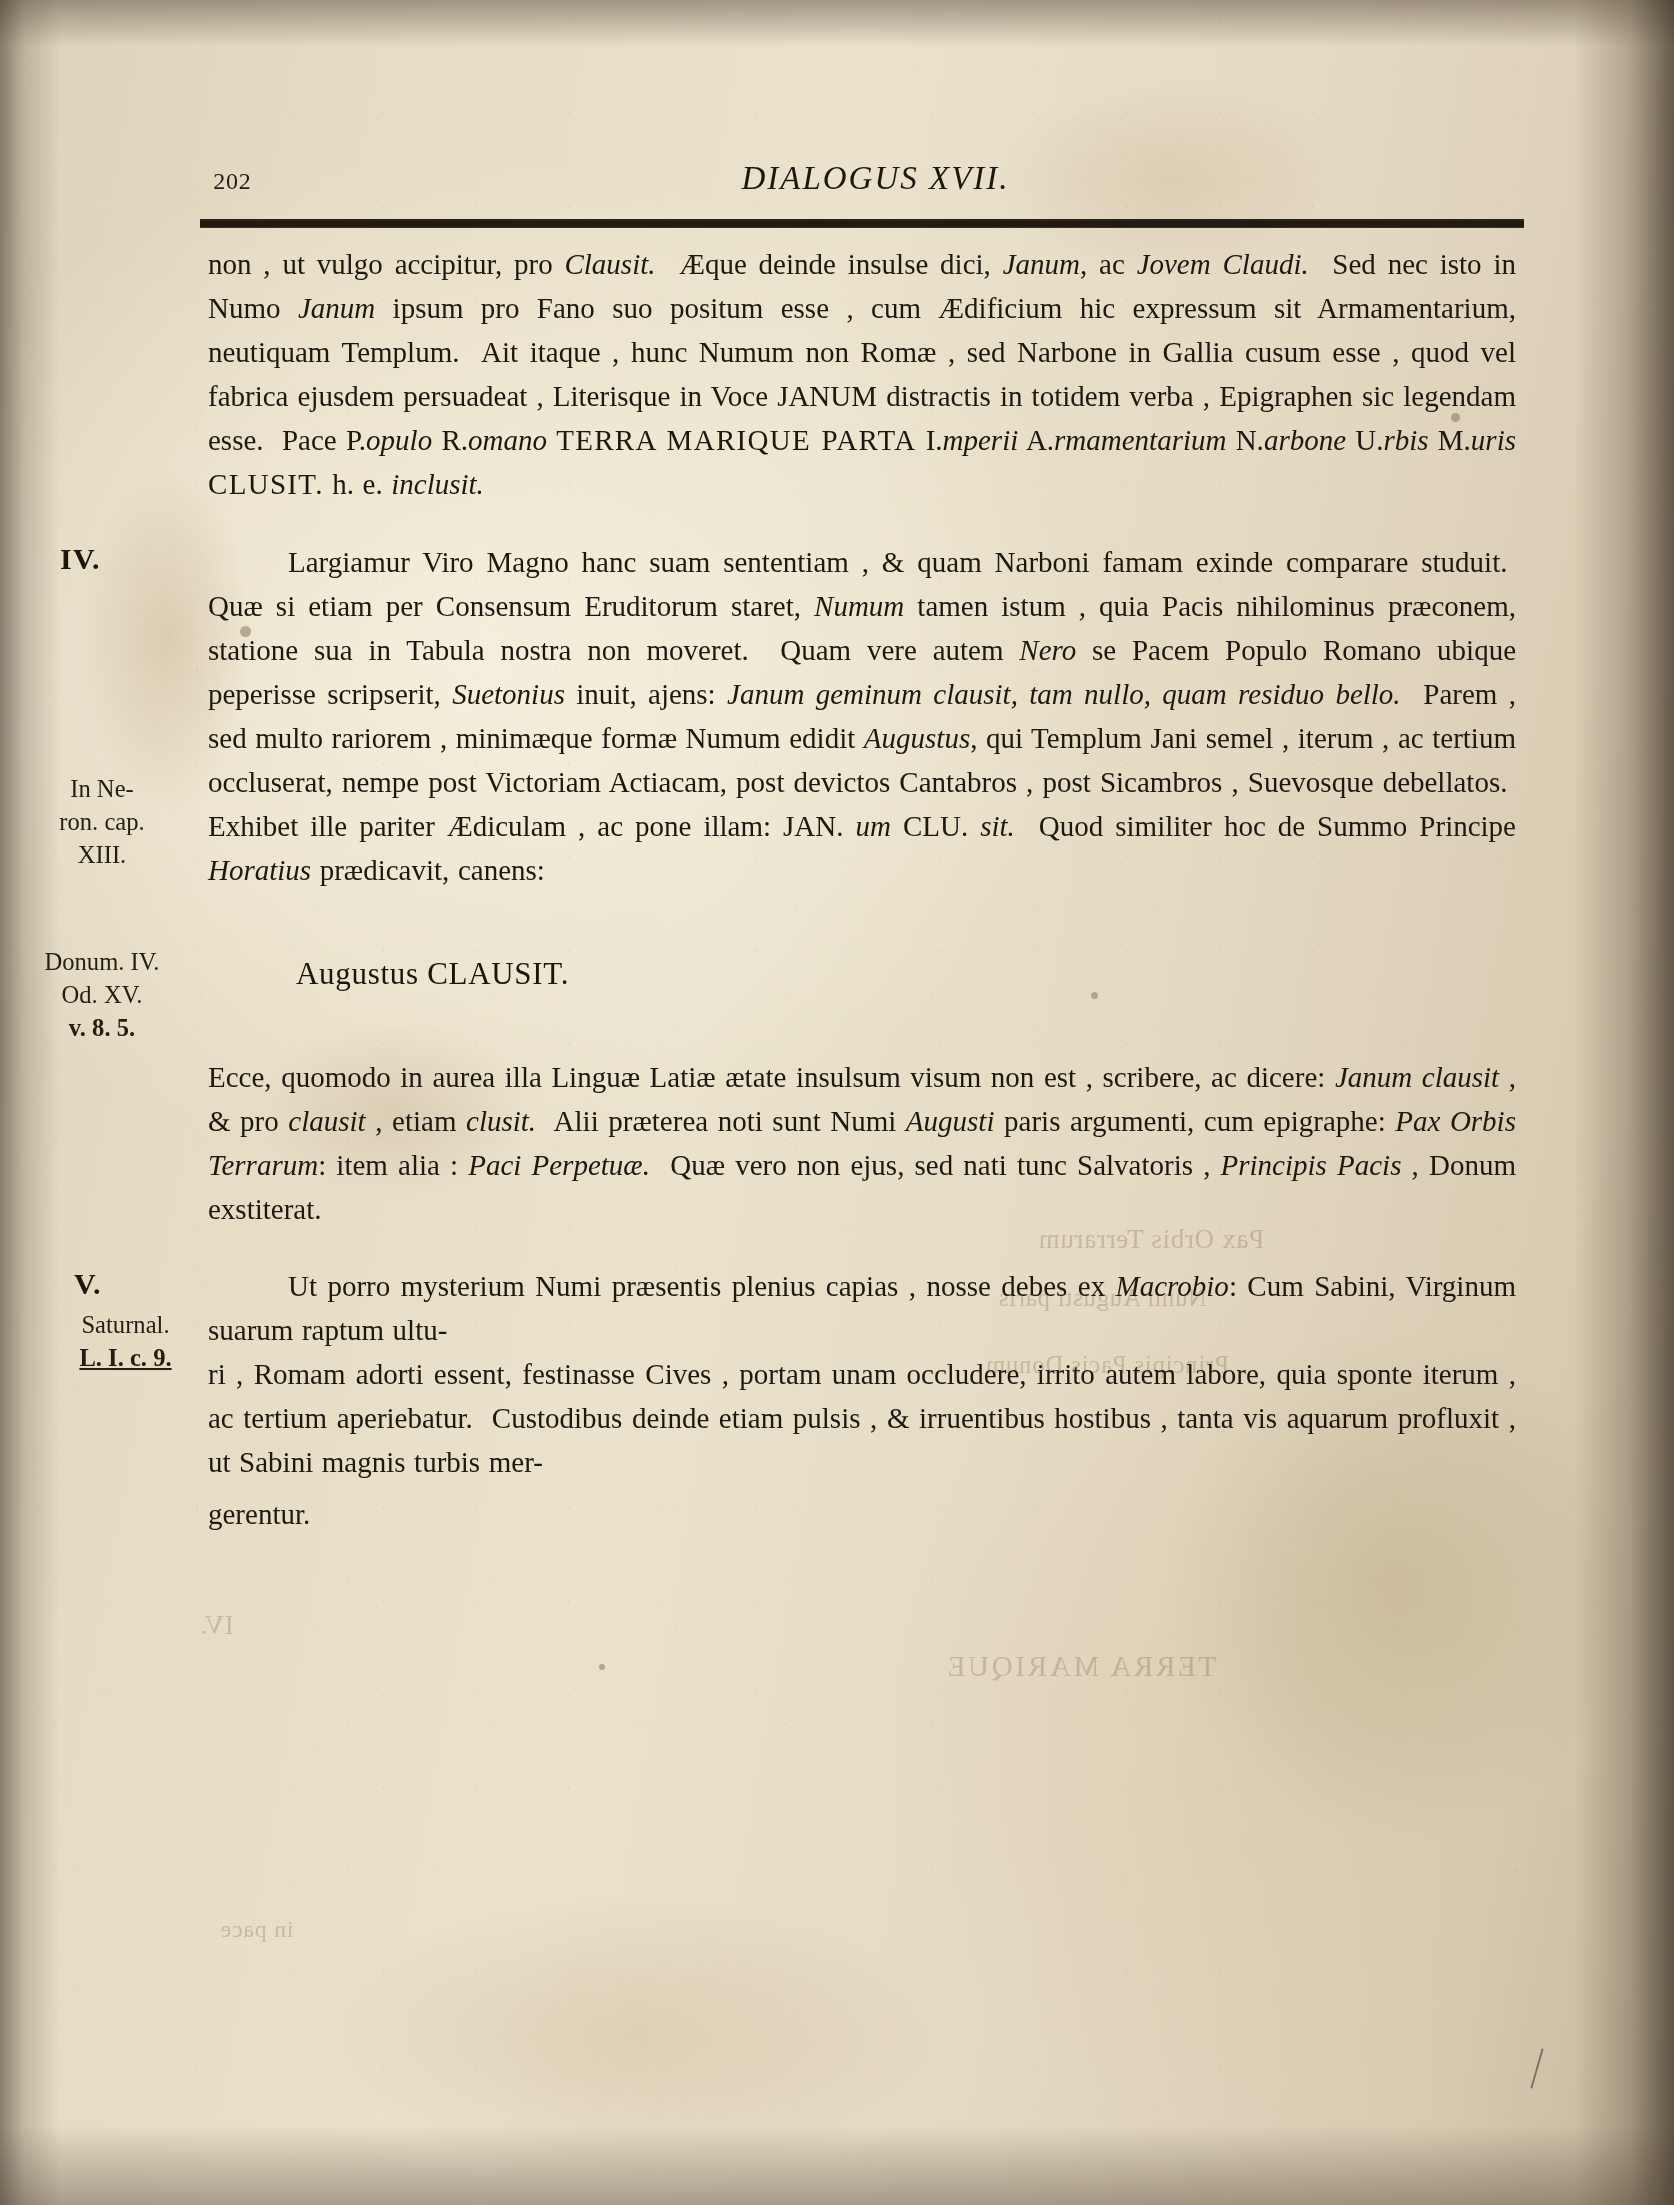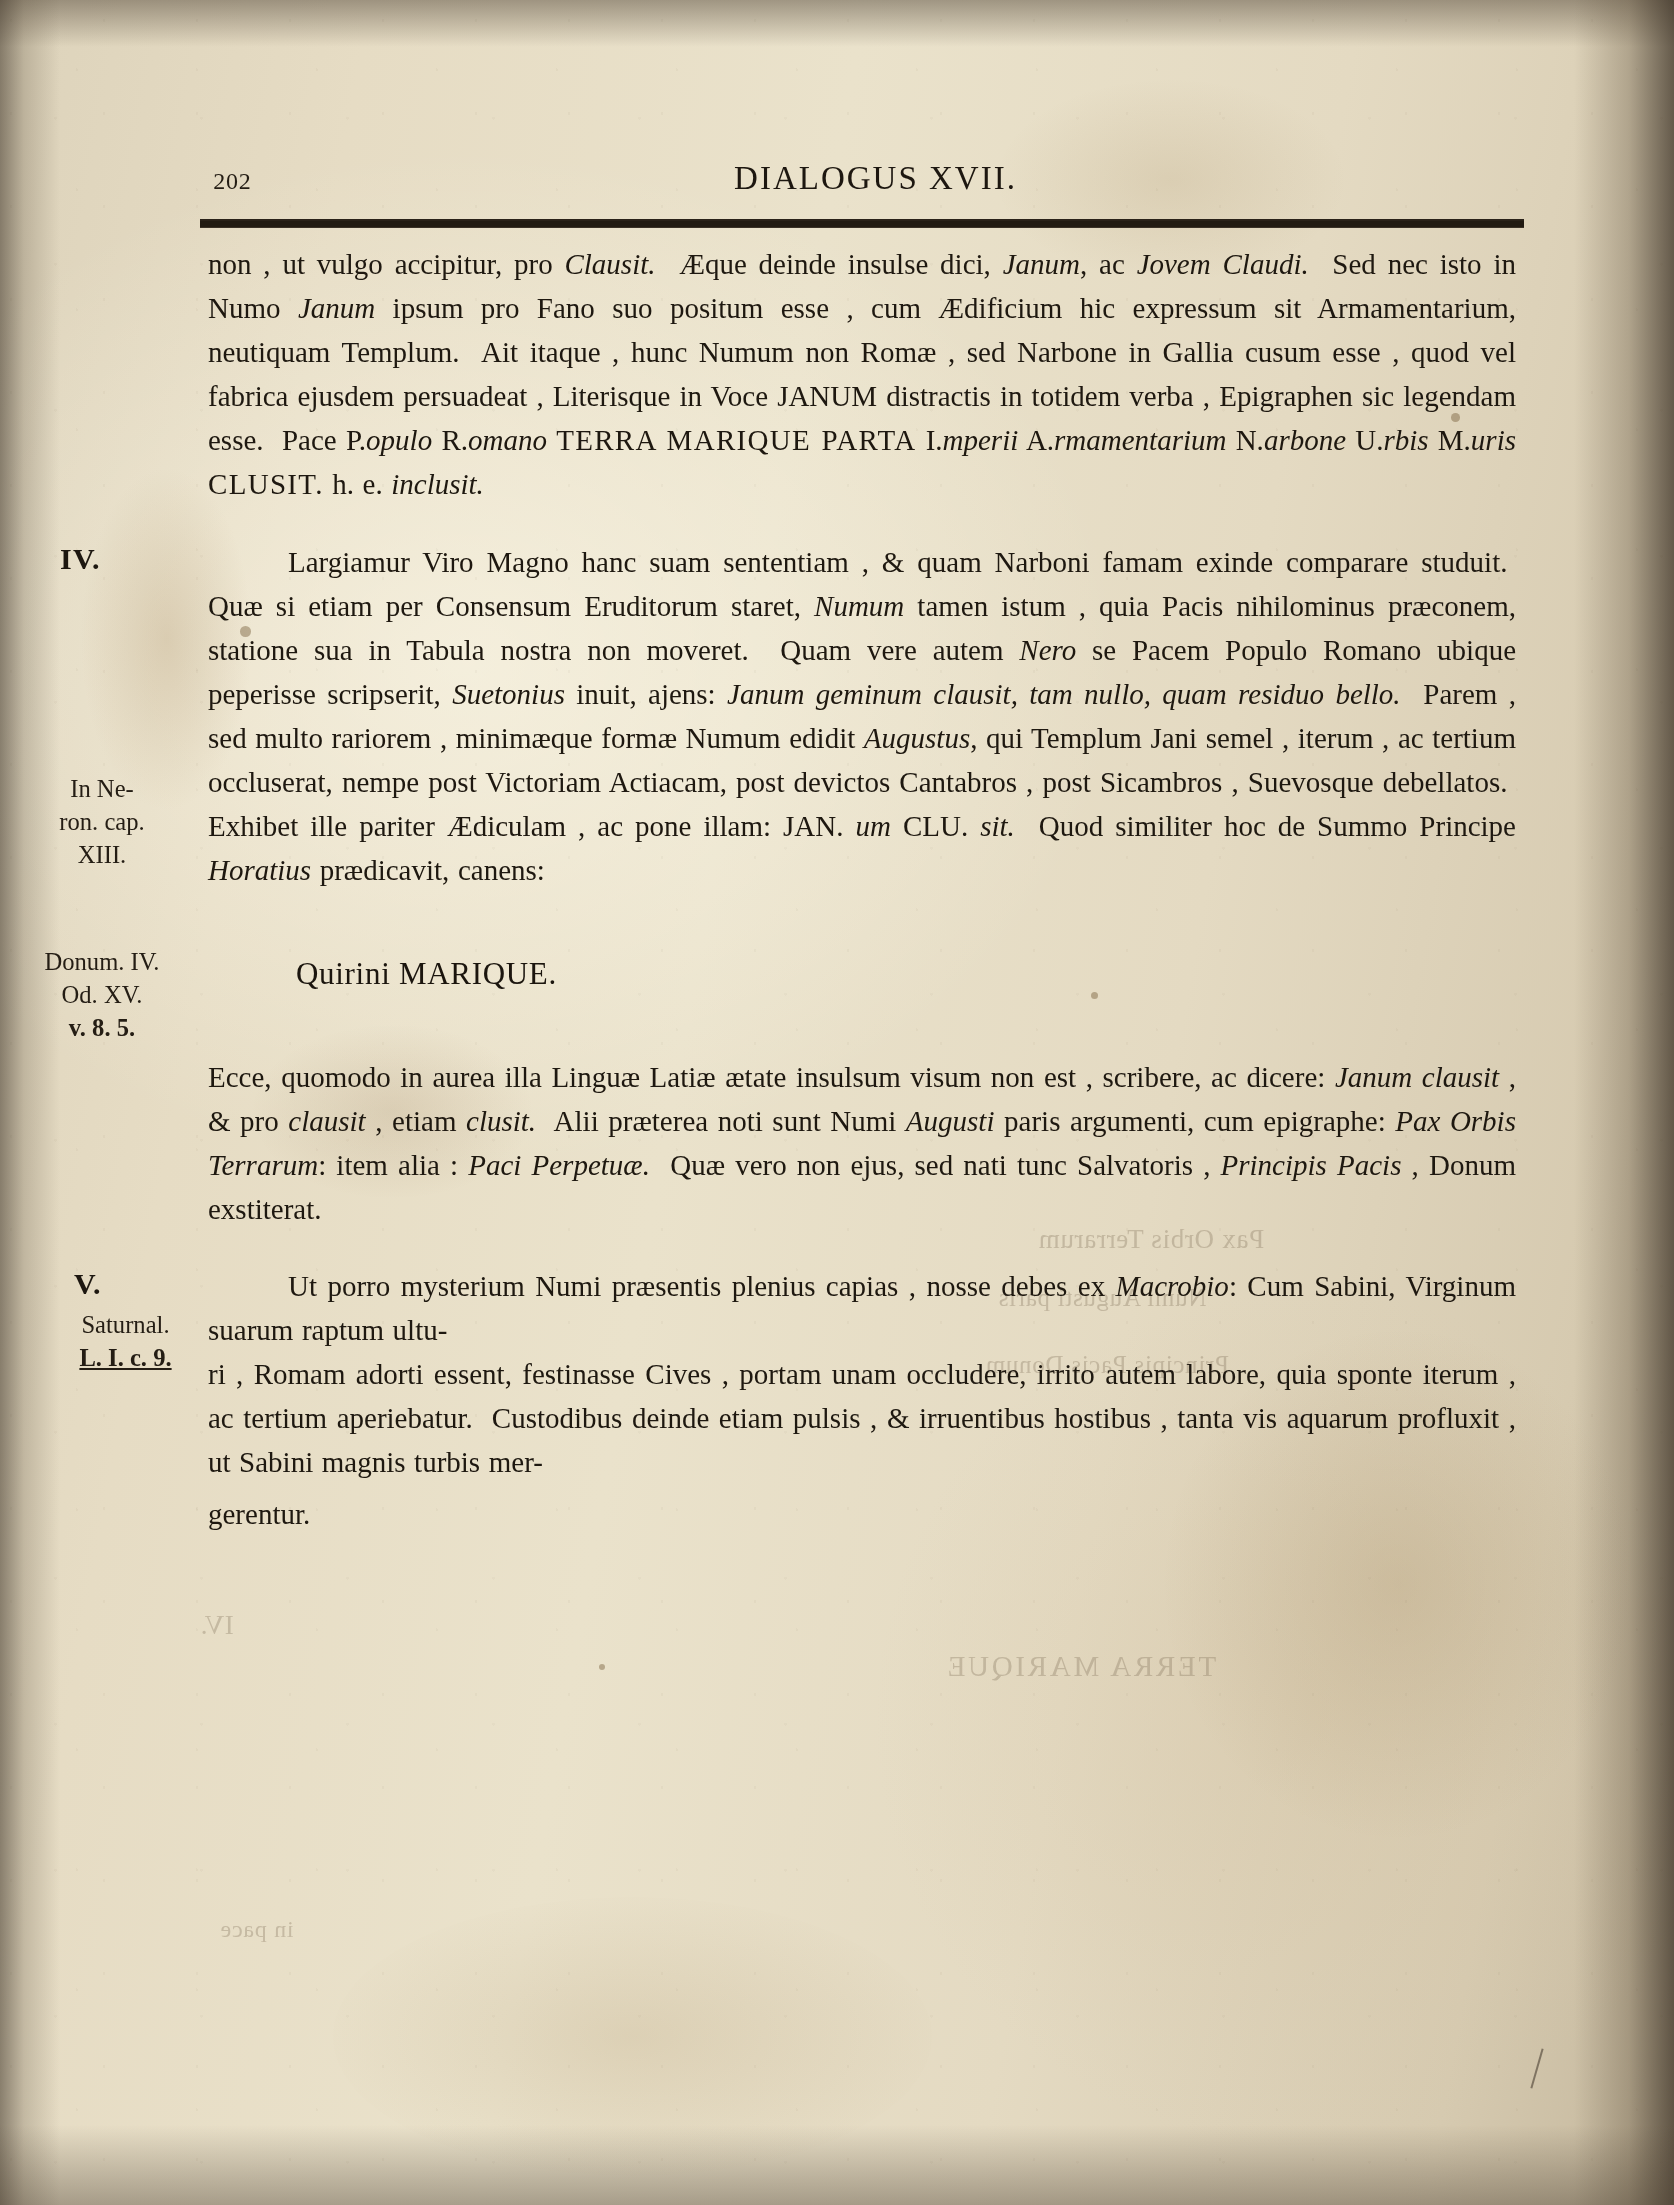--- a/index.html
+++ b/index.html
@@ -83,20 +83,21 @@
     font-size: 24px;
     letter-spacing: 0.7px;
     color: #241d14;
   }
   .head-title {
     text-align: center;
     font-size: 33px;
     letter-spacing: 2px;
     color: #1d1710;
     padding-left: 27px;
+    font-style: italic;
   }
   .rule {
     margin-top: 6.7px;
     height: 6px;
     background: #221b12;
     border-top: 2px solid #2a2219;
     border-bottom: 1.3px solid #3a3126;
     width: 1324px;
   }
 
@@ -222,21 +223,21 @@
       </div>
 
       <div class="gap-lg"></div>
 
       <div style="position:relative;">
         <div class="marginal" style="top:-4px;">
           <div>Donum. IV.</div>
           <div>Od. XV.</div>
           <div style="font-weight:bold;">v. 8. 5.</div>
         </div>
-        <div class="verse v-line2 big">Quirini MARIQUE.</div>
+        <div class="verse v-line2 big">Augustus CLAUSIT.</div>
       </div>
 
       <div class="gap-lg"></div>
 
       <p class="para">Ecce, quomodo in aurea illa Linguæ Latiæ ætate insulsum visum non est , scribere, ac dicere: <span class="it">Janum clausit</span> , &amp; pro <span class="it">clausit</span> , etiam <span class="it">clusit.</span>&nbsp; Alii præterea noti sunt Numi <span class="it">Augusti</span> paris argumenti, cum epigraphe: <span class="it">Pax Orbis Terrarum</span>: item alia : <span class="it">Paci Perpetuæ.</span>&nbsp; Quæ vero non ejus, sed nati tunc Salvatoris , <span class="it">Principis Pacis</span> , Donum exstiterat.</p>
 
       <div class="gap-sm"></div>
 
       <div style="position:relative;">
         <div class="sectno" style="top:2.7px; left:-126px;">V.</div>

